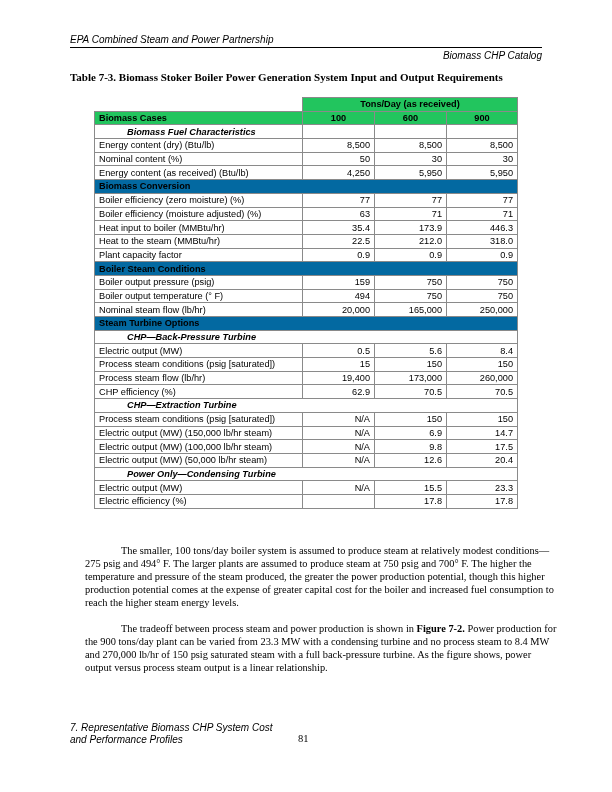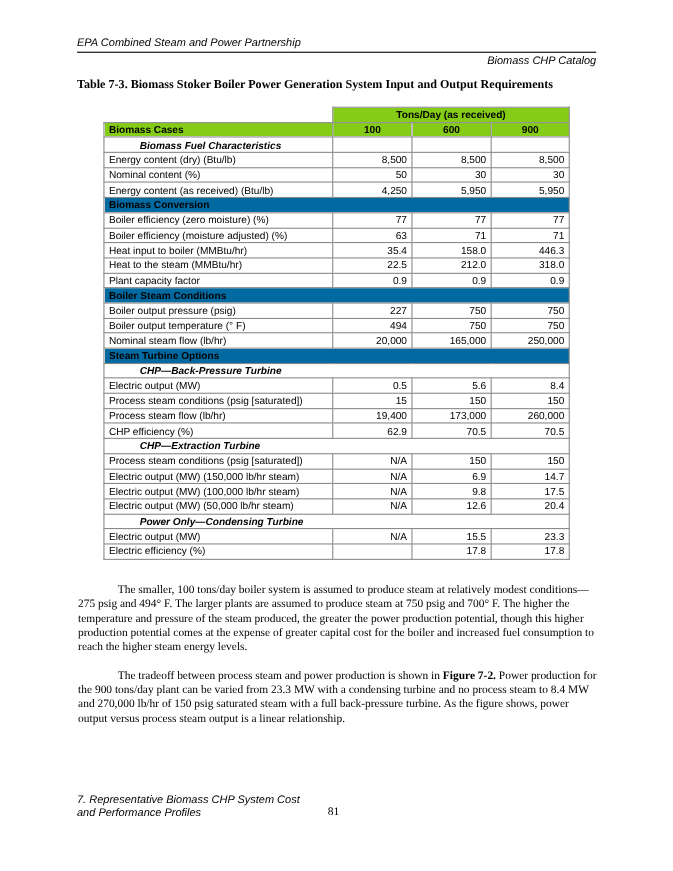--- a/index.html
+++ b/index.html
@@ -22,29 +22,29 @@
   }
   table.data col.c0 { width: 208px; }
   table.data col.c1 { width: 72px; }
   table.data col.c2 { width: 72px; }
   table.data col.c3 { width: 71px; }
   table.data td, table.data th {
     border: 1px solid #8a8a8a; padding: 0 4px; height: 12.7px; line-height: 12px;
     white-space: nowrap; overflow: hidden;
   }
   table.data td.num { text-align: right; }
-  table.data th { font-weight: bold; text-align: center; background: #84cc16; }
+  table.data th { font-weight: bold; text-align: center; background: #22c55e; }
   table.data th.label { text-align: left; }
   table.data td.blank { border: none; background: #fff; }
   table.data tr.section td { background: #0369a1; font-weight: bold; }
   table.data tr.subsection td { font-weight: bold; font-style: italic; padding-left: 32px; }
   .para {
     position: absolute; left: 70px; width: 474px;
     font-family: "Liberation Serif", serif; font-size: 10.4px; line-height: 13px;
-    text-indent: 36px; margin: 1px;
+    text-indent: 36px; margin: 15px;
   }
   .para b { font-weight: bold; }
   .footer-left {
     position: absolute; left: 70px; top: 722px; width: 240px;
     font-family: "Liberation Sans", sans-serif; font-style: italic; font-size: 10px; line-height: 12px;
   }
   .footer-page {
     position: absolute; left: 298px; top: 733px;
     font-family: "Liberation Serif", serif; font-size: 10.5px;
   }
@@ -114,41 +114,41 @@
       </tr>
       <tr>
         <td>Boiler efficiency (moisture adjusted) (%)</td>
         <td class="num">63</td>
         <td class="num">71</td>
         <td class="num">71</td>
       </tr>
       <tr>
         <td>Heat input to boiler (MMBtu/hr)</td>
         <td class="num">35.4</td>
-        <td class="num">158.0</td>
+        <td class="num">173.9</td>
         <td class="num">446.3</td>
       </tr>
       <tr>
         <td>Heat to the steam (MMBtu/hr)</td>
         <td class="num">22.5</td>
         <td class="num">212.0</td>
         <td class="num">318.0</td>
       </tr>
       <tr>
         <td>Plant capacity factor</td>
         <td class="num">0.9</td>
         <td class="num">0.9</td>
         <td class="num">0.9</td>
       </tr>
       <tr class="section">
         <td colspan="4">Boiler Steam Conditions</td>
       </tr>
       <tr>
         <td>Boiler output pressure (psig)</td>
-        <td class="num">227</td>
+        <td class="num">159</td>
         <td class="num">750</td>
         <td class="num">750</td>
       </tr>
       <tr>
         <td>Boiler output temperature (° F)</td>
         <td class="num">494</td>
         <td class="num">750</td>
         <td class="num">750</td>
       </tr>
       <tr>

